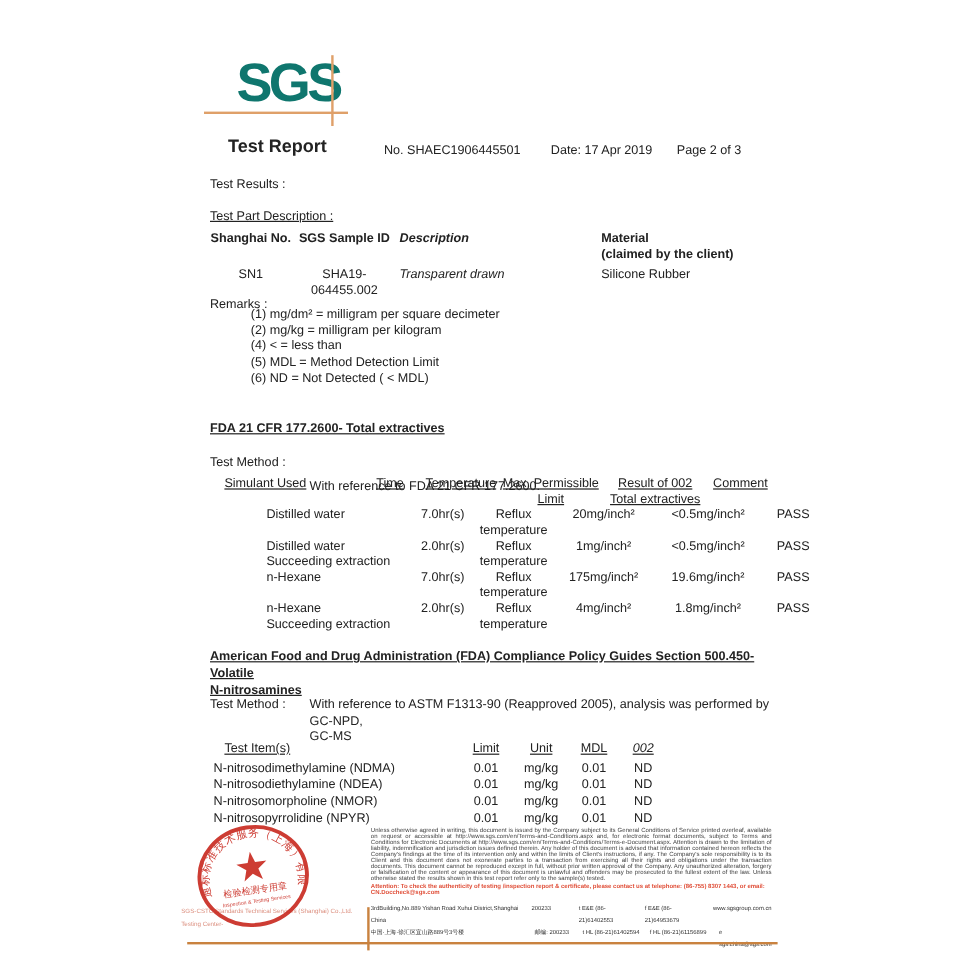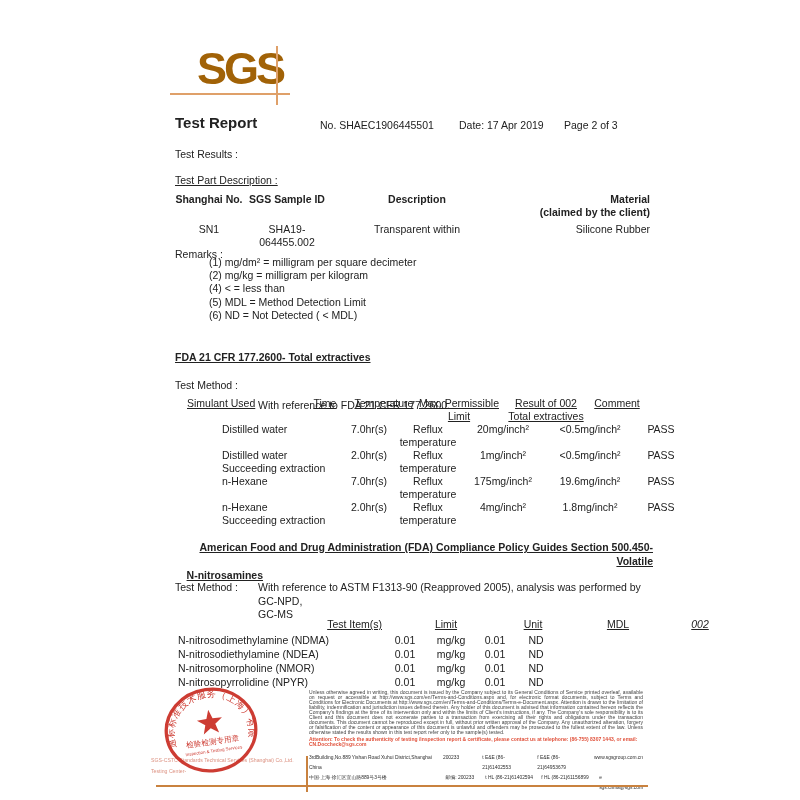--- a/index.html
+++ b/index.html
@@ -3,42 +3,42 @@
 <meta charset="utf-8">
 <style>
   html,body{margin:0;padding:0;background:#ffffff;}
   .page{
     position:relative;width:800px;height:800px;background:#fff;overflow:hidden;
     font-family:"Liberation Sans","DejaVu Sans",sans-serif;color:#222;
     font-size:10.5px;
   }
   .abs{position:absolute;}
   .b{font-weight:bold;}
-  .u{text-decoration:underline;text-align:right;}
+  .u{text-decoration:underline;}
   .i{font-style:italic;}
   .pre{white-space:pre-line;}
   
-  .sgs-text{left:197px;top:46px;font-size:45px;font-weight:bold;color:#a16207;letter-spacing:-3px;line-height:1;}
+  .sgs-text{left:197px;top:46px;font-size:45px;font-weight:bold;color:#0f766e;letter-spacing:-3px;line-height:1;}
   .logo-hline{left:170px;top:93px;width:120px;height:2px;background:#dfa069;}
   .logo-vline{left:276px;top:46px;width:2px;height:59px;background:#dfa069;}
   
-  .doc-title{left:175px;top:114px;font-size:15px;font-weight:bold;}
+  .doc-title{left:190px;top:114px;font-size:15px;font-weight:bold;}
   .report-no{left:320px;top:119px;}
   .report-date{left:459px;top:119px;}
   .report-page{left:564px;top:119px;}
   .test-results{left:175px;top:148px;}
   .part-heading{left:175px;top:174px;}
   
   .spec-table{left:175px;top:193px;width:475px;}
   .spec-row{display:grid;grid-template-columns:68px 88px 170px 149px;}
   .spec-row > div{line-height:13px;}
   .spec-head{font-weight:bold;margin-bottom:4px;}
   .c0{text-align:center;}
-  .c2{text-align:center;padding-left:2px;}
-  .c3{text-align:right;}
+  .c2{text-align:left;padding-left:2px;font-style:italic;}
+  .c3{text-align:left;}
   
   .remarks-label{left:175px;top:248px;}
   .remarks-list{left:209px;top:256px;line-height:13.2px;}
   
   .fda-heading{left:175px;top:351px;}
   .fda-method-label{left:175px;top:379px;}
   .fda-method-value{left:258px;top:399px;}
   .fda-table{left:178px;top:397px;width:465px;}
   .fda-row{display:grid;grid-template-columns:122px 50px 68px 82px 92px 50px;}
   .fda-row > div{line-height:13px;min-height:13px;padding-bottom:0;}
@@ -46,21 +46,21 @@
   .fda-col-left{text-align:left;}
   .fda-col-c{text-align:center;}
   .fda-body .fda-row{min-height:26px;margin-left:44px;}
   
   .nitro-heading{left:175px;top:540px;width:478px;line-height:14px;}
   .nitro-method-label{left:175px;top:581px;}
   .nitro-method-value{left:258px;top:581px;width:395px;line-height:13.5px;}
   .nitro-table{left:178px;top:617px;width:380px;}
   .nitro-row{display:grid;grid-template-columns:204px 46px 46px 42px 40px;line-height:14px;}
   .nitro-row .h0{padding-left:9px;}
-  .nitro-head{margin-bottom:2px;gap:41px;}
+  .nitro-head{margin-bottom:2px;}
   
   .stamp-wrap{left:158px;top:686px;width:106px;height:88px;transform:rotate(-8deg);z-index:2;opacity:.9;}
   .company-l1{left:151px;top:757px;font-size:5.2px;color:#dc9181;z-index:1;}
   .company-l2{left:151px;top:768px;font-size:5.2px;color:#dc9181;z-index:1;}
   .footer-text{left:309px;top:690px;width:334px;}
   .legal{font-size:5px;line-height:5px;text-align:justify;color:#3d3d3d;letter-spacing:.05px;}
   .attention{font-size:5px;line-height:5.4px;color:#e0503a;font-weight:bold;margin-top:2px;}
   .addr-row{display:flex;gap:6px;font-size:4.9px;line-height:10px;color:#2e2e2e;align-items:baseline;}
   .addr-row .a{width:146px;}
   .addr-row .p{width:38px;}
@@ -92,21 +92,21 @@
     <div class="spec-row spec-head">
       <div class="c0">Shanghai No.</div>
       <div class="c0">SGS Sample ID</div>
       <div class="c2">Description</div>
       <div class="c3 pre">Material
 (claimed by the client)</div>
     </div>
     <div class="spec-row">
       <div class="c0">SN1</div>
       <div class="c0">SHA19-064455.002</div>
-      <div class="c2">Transparent within</div>
+      <div class="c2">Transparent drawn</div>
       <div class="c3">Silicone Rubber</div>
     </div>
   </div>
 
   <div class="abs remarks-label">Remarks :</div>
   <div class="abs remarks-list">
     <div>(1) mg/dm² = milligram per square decimeter</div>
     <div>(2) mg/kg = milligram per kilogram</div>
     <div>(4) &lt; = less than</div>
     <div>(5) MDL = Method Detection Limit</div>

